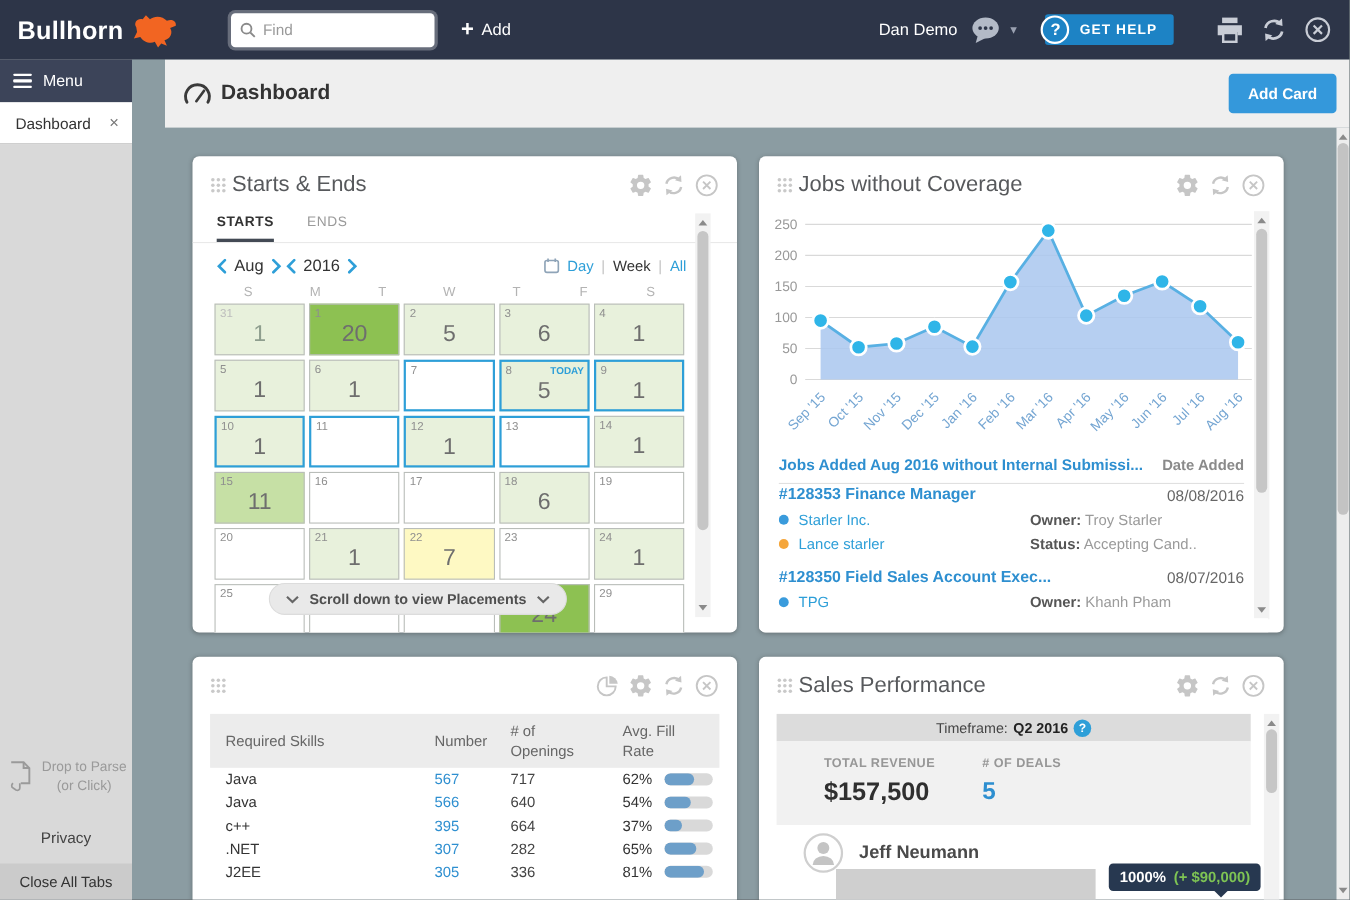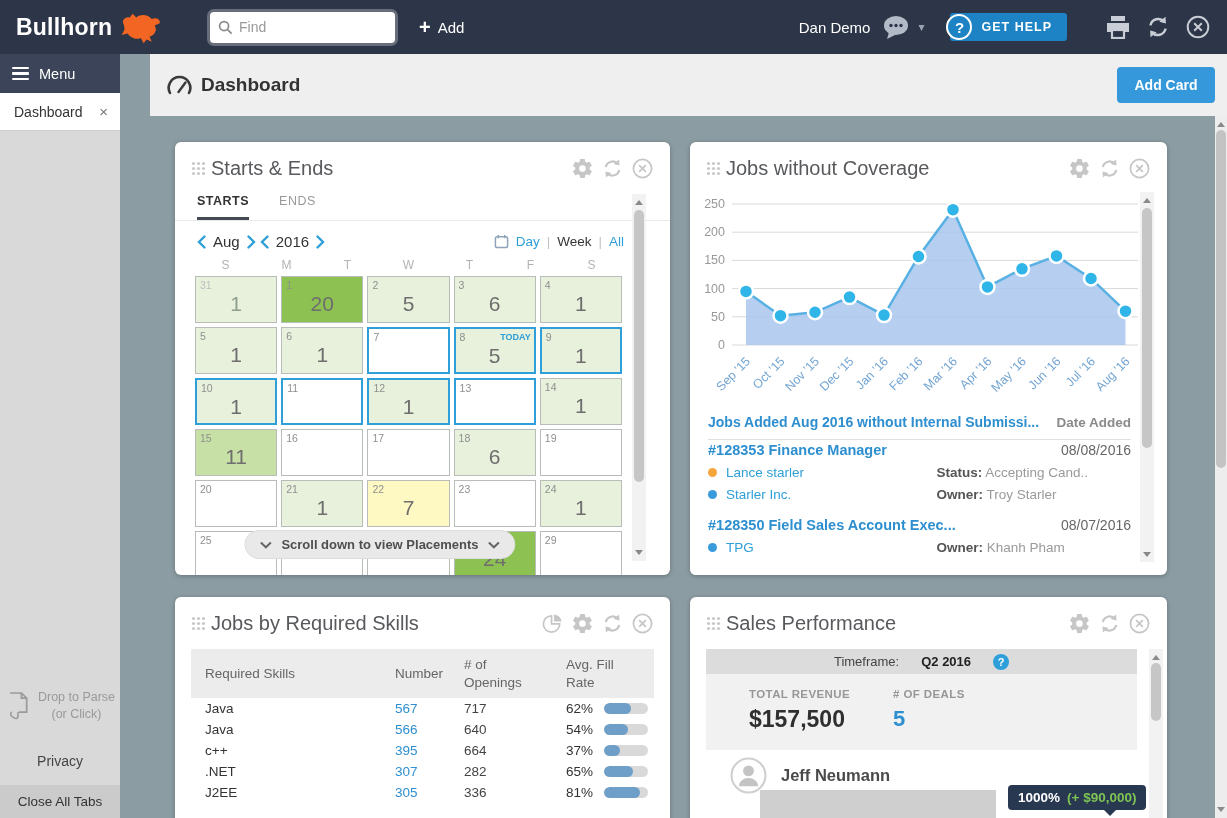--- a/index.html
+++ b/index.html
@@ -128,21 +128,21 @@
   .sk-row{display:flex;padding:3px 0 3px 30px;font-size:13.5px;align-items:center;height:21px}
   .sk-row .c-skill{width:190px;color:#333}
   .sk-row .c-num{color:#2e8fd0;cursor:pointer}
   .sk-row .c-open{color:#444}
   .pct{width:38px;color:#333}
   .bar{width:44px;height:11px;border-radius:6px;background:#d9d9d9;overflow:hidden}
   .bar-fill{display:block;height:100%;background:#6d9fc9;border-radius:6px}
 
   
   .tf-bar{position:absolute;left:16px;right:30px;top:52px;height:25px;background:#dcdcdc;display:flex;
-          align-items:center;justify-content:center;gap:22px;font-size:13px;color:#444}
+          align-items:center;justify-content:center;gap:5px;font-size:13px;color:#444}
   .tf-val{font-weight:bold;color:#222}
   .tf-q{width:16px;height:16px;border-radius:50%;background:#2e9fd8;color:#fff;font-size:11px;
         font-weight:bold;display:flex;align-items:center;justify-content:center;cursor:pointer}
   .stats{position:absolute;left:16px;right:30px;top:77px;height:76px;background:#f1f1f1;
          display:flex;padding:14px 0 0 43px}
   .stat{width:144px}
   .stat-label{font-size:11.5px;font-weight:bold;color:#979797;letter-spacing:.4px}
   .stat-value{font-size:23px;font-weight:bold;color:#2f2f2f;margin-top:6px}
   .stat.accent .stat-value{color:#2e8fd0;font-size:22px}
   .rep{position:absolute;left:40px;top:160px;display:flex;align-items:center;gap:14px}
@@ -589,31 +589,31 @@
       <span class="cov-date-head">Date Added</span>
     </div>
     <div class="cov-jobs">
         <div class="job">
           <div class="job-top">
         <span class="job-title">#128353 Finance Manager</span>
         <span class="job-date">08/08/2016</span>
       </div>
           <div class="job-line">
         <span class="jl-left">
+          <i class="dot" style="background:#3a9bdc"></i>
+          <span class="jl-link">Starler Inc.</span>
+        </span>
+        <span class="jl-right"><b>Owner:</b> Troy Starler</span>
+      </div>
+          <div class="job-line">
+        <span class="jl-left">
           <i class="dot" style="background:#f5a63b"></i>
           <span class="jl-link">Lance starler</span>
         </span>
         <span class="jl-right"><b>Status:</b> Accepting Cand..</span>
-      </div>
-          <div class="job-line">
-        <span class="jl-left">
-          <i class="dot" style="background:#3a9bdc"></i>
-          <span class="jl-link">Starler Inc.</span>
-        </span>
-        <span class="jl-right"><b>Owner:</b> Troy Starler</span>
       </div>
         </div>
         <div class="job">
           <div class="job-top">
         <span class="job-title">#128350 Field Sales Account Exec...</span>
         <span class="job-date">08/07/2016</span>
       </div>
           <div class="job-line">
         <span class="jl-left">
           <i class="dot" style="background:#3a9bdc"></i>
@@ -639,21 +639,20 @@
             <circle cx="7.5" cy="2.5" r="1.6"></circle>
             <circle cx="12.5" cy="2.5" r="1.6"></circle>
             <circle cx="2.5" cy="7.5" r="1.6"></circle>
             <circle cx="7.5" cy="7.5" r="1.6"></circle>
             <circle cx="12.5" cy="7.5" r="1.6"></circle>
             <circle cx="2.5" cy="12.5" r="1.6"></circle>
             <circle cx="7.5" cy="12.5" r="1.6"></circle>
             <circle cx="12.5" cy="12.5" r="1.6"></circle>
           </svg>
       </span>
-      <span class="card-title">Jobs by Required Skills</span>
       <span class="head-icons">
         <span class="hicon">
           <svg width="23" height="23" viewBox="0 0 24 24">
               <path d="M11 4 A 8.5 8.5 0 1 0 19.5 12.5 L11 12.5 Z" fill="none" stroke="#c6c6c6" stroke-width="1.8"></path>
               <path d="M13.5 2.5 A 8.5 8.5 0 0 1 21.5 10 L13.5 10 Z" fill="#c6c6c6"></path>
             </svg>
         </span>
         <span class="hicon">
             <svg width="23" height="23" viewBox="0 0 24 24">
               <path fill="#c6c6c6" fill-rule="evenodd" d="M19.4 13c.04-.33.06-.66.06-1s-.02-.67-.06-1l2.1-1.65a.5.5 0 0 0 .12-.64l-2-3.46a.5.5 0 0 0-.6-.22l-2.49 1a7.3 7.3 0 0 0-1.73-1l-.38-2.65A.5.5 0 0 0 13.92 2h-4a.5.5 0 0 0-.5.42l-.37 2.65c-.63.26-1.2.6-1.73 1l-2.49-1a.5.5 0 0 0-.6.22l-2 3.46a.5.5 0 0 0 .12.64L4.45 11c-.04.33-.06.66-.06 1s.02.67.06 1l-2.1 1.65a.5.5 0 0 0-.12.64l2 3.46c.14.24.42.33.6.22l2.49-1c.53.4 1.1.74 1.73 1l.37 2.65c.04.24.25.42.5.42h4c.25 0 .46-.18.5-.42l.37-2.65c.63-.26 1.2-.6 1.73-1l2.49 1c.23.09.5 0 .6-.22l2-3.46a.5.5 0 0 0-.12-.64L19.4 13zM11.92 15.5a3.5 3.5 0 1 1 0-7 3.5 3.5 0 0 1 0 7z"></path>

